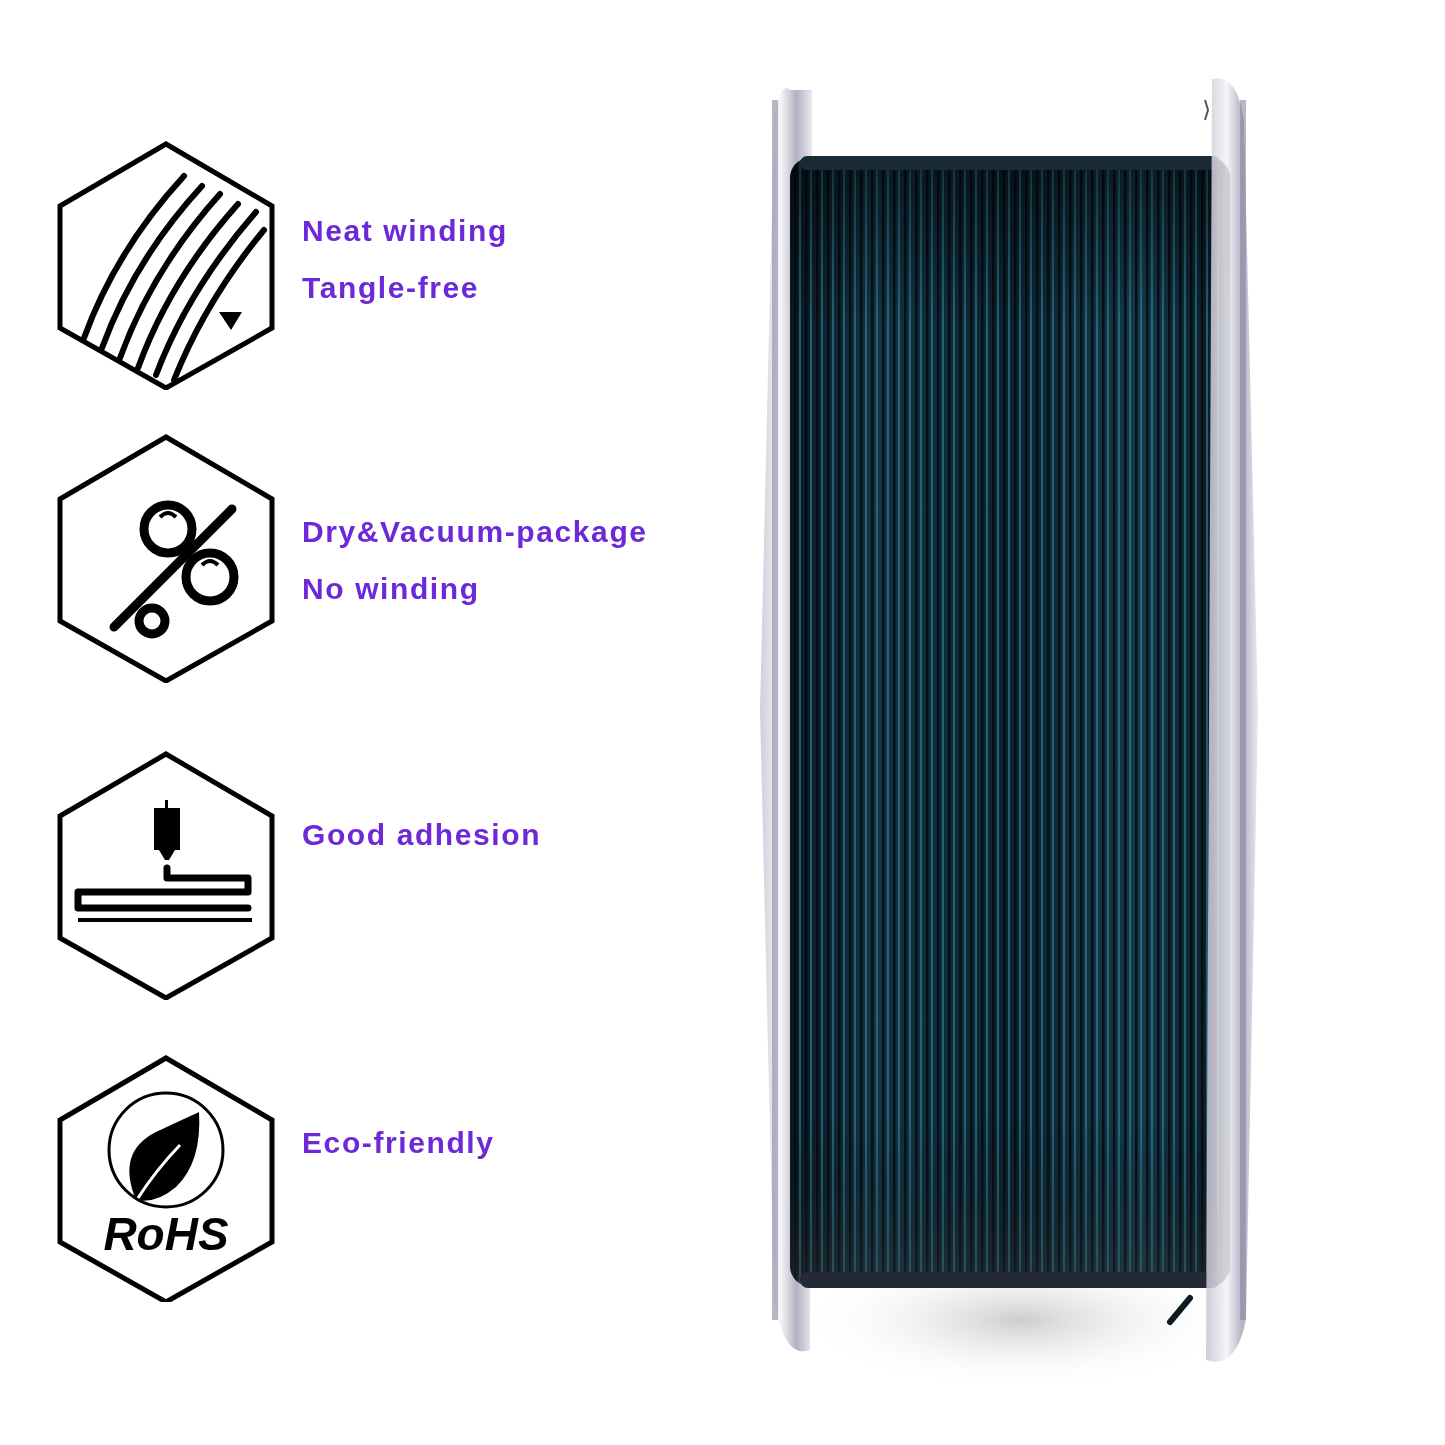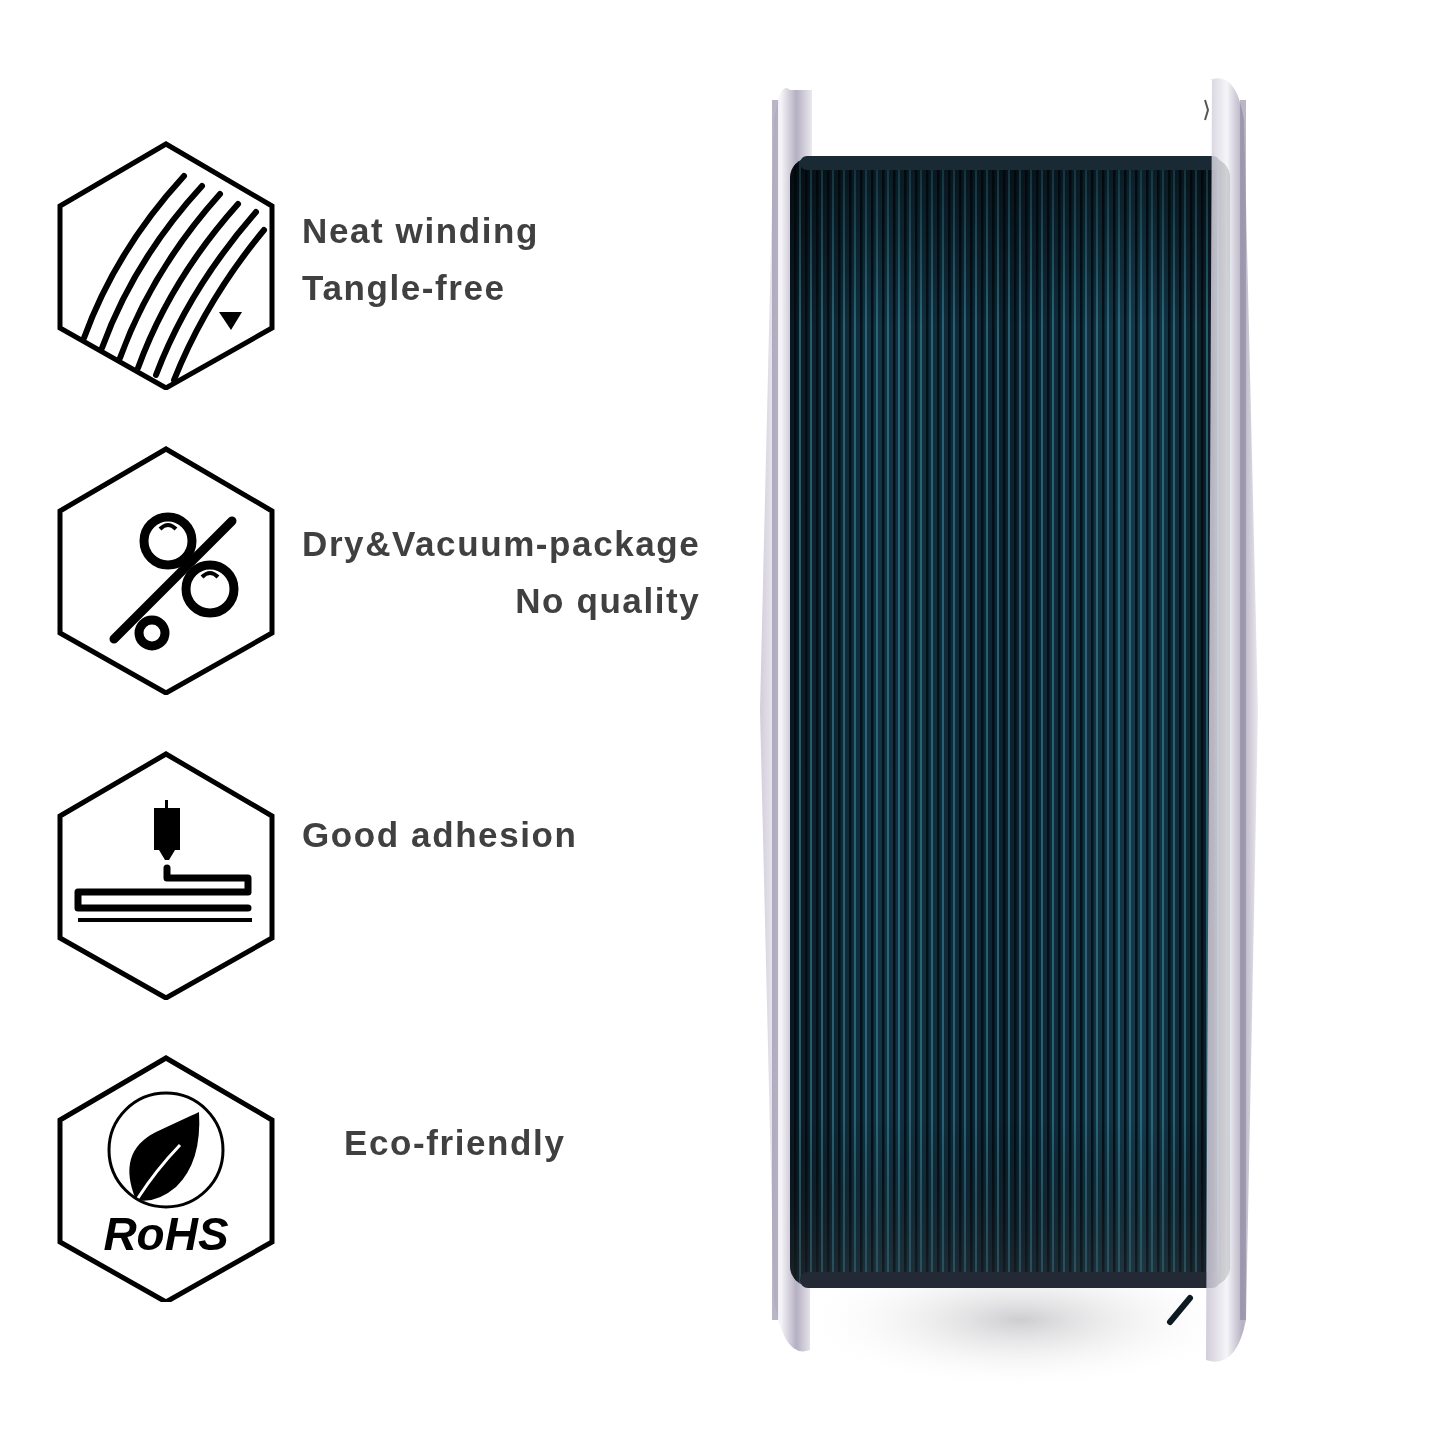--- a/index.html
+++ b/index.html
@@ -1,28 +1,28 @@
 <!DOCTYPE html>
 <html><head>
 <meta charset="utf-8">
 <style>
   html, body { margin: 0; padding: 0; background: #ffffff; }
   body { width: 1445px; height: 1445px; position: relative; overflow: hidden;
          font-family: "Liberation Sans", "DejaVu Sans", sans-serif; }
 
   .feature { position: absolute; left: 56px; width: 700px; height: 250px; }
   .hex { position: absolute; left: 0; top: 0; width: 220px; height: 250px; }
-  .feature-text { position: absolute; left: 246px; color: #404040; font-weight: bold;
-                  font-size: 35px; letter-spacing: 1.6px; line-height: 57px; }
+  .feature-text { position: absolute; left: 246px; color: #6d28d9; font-weight: bold;
+                  font-size: 30px; letter-spacing: 1.6px; line-height: 57px; }
   .feature-text div { white-space: nowrap; }
 
   #f1 { top: 140px; } #f1 .feature-text { top: 62px; }
-  #f2 { top: 445px; text-align: right; } #f2 .feature-text { top: 70px; }
+  #f2 { top: 433px; } #f2 .feature-text { top: 70px; }
   #f3 { top: 750px; } #f3 .feature-text { top: 56px; }
-  #f4 { top: 1052px; } #f4 .feature-text { top: 62px; margin-left: 42px; }
+  #f4 { top: 1052px; } #f4 .feature-text { top: 62px; }
 
   .spool { position: absolute; left: 750px; top: 60px; width: 540px; height: 1330px; }
 </style>
 </head>
 <body>
 
 <div class="feature" id="f1">
   <svg class="hex" viewBox="0 0 220 250">
     <polygon points="110,4 216,66 216,188 110,248 4,188 4,66" fill="#fff" stroke="#000" stroke-width="5"></polygon>
     <g stroke="#000" stroke-width="6" fill="none" stroke-linecap="round">
@@ -46,21 +46,21 @@
     <polygon points="110,4 216,66 216,188 110,248 4,188 4,66" fill="#fff" stroke="#000" stroke-width="5"></polygon>
     <line x1="58" y1="194" x2="176" y2="76" stroke="#000" stroke-width="9" stroke-linecap="round"></line>
     <circle cx="112" cy="96" r="24" fill="none" stroke="#000" stroke-width="9"></circle>
     <path d="M104,84 Q112,76 120,84" fill="none" stroke="#000" stroke-width="4"></path>
     <circle cx="154" cy="144" r="24" fill="none" stroke="#000" stroke-width="9"></circle>
     <path d="M146,132 Q154,124 162,132" fill="none" stroke="#000" stroke-width="4"></path>
     <circle cx="96" cy="188" r="13" fill="none" stroke="#000" stroke-width="9"></circle>
   </svg>
   <div class="feature-text">
     <div>Dry&amp;Vacuum-package</div>
-    <div>No quality</div>
+    <div>No winding</div>
   </div>
 </div>
 
 <div class="feature" id="f3">
   <svg class="hex" viewBox="0 0 220 250">
     <polygon points="110,4 216,66 216,188 110,248 4,188 4,66" fill="#fff" stroke="#000" stroke-width="5"></polygon>
     <rect x="109" y="50" width="3" height="10" fill="#000"></rect>
     <rect x="98" y="58" width="26" height="42" fill="#000"></rect>
     <polygon points="103,100 119,100 113,110 109,110" fill="#000"></polygon>
     <path d="M111,118 L111,128 L192,128 L192,142 L22,142 L22,158 L192,158" fill="none" stroke="#000" stroke-width="7" stroke-linejoin="round" stroke-linecap="round"></path>

